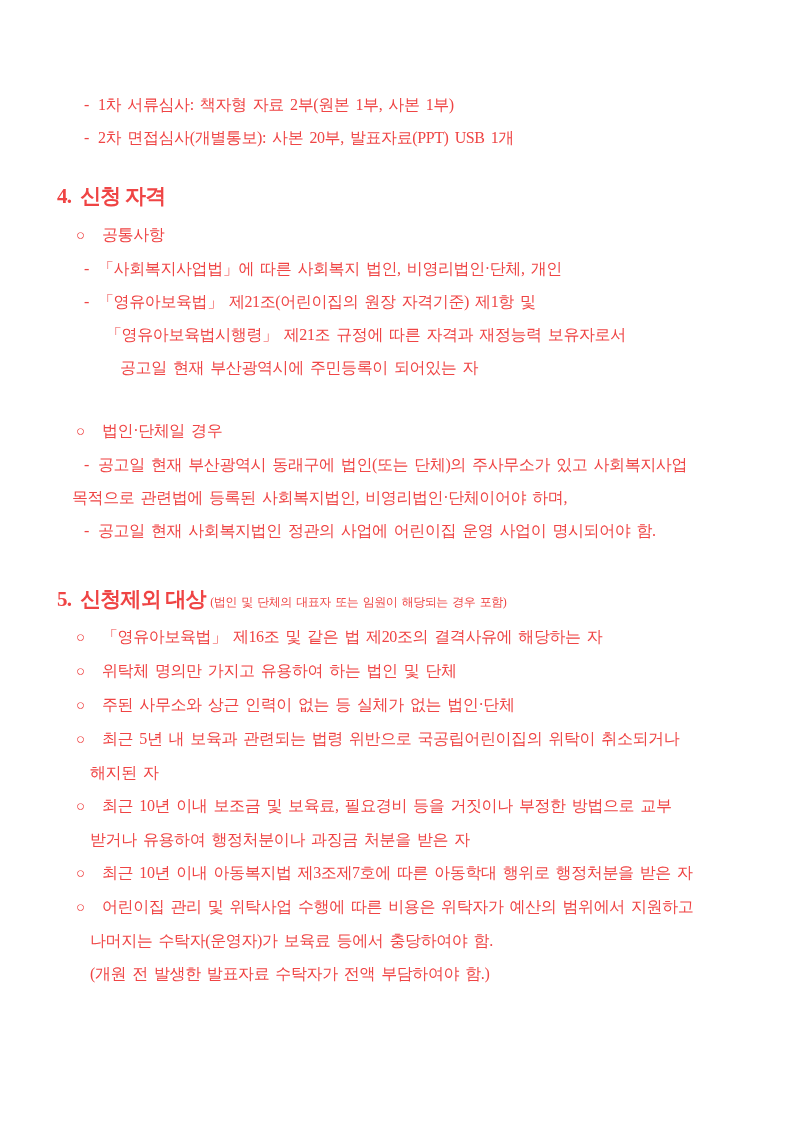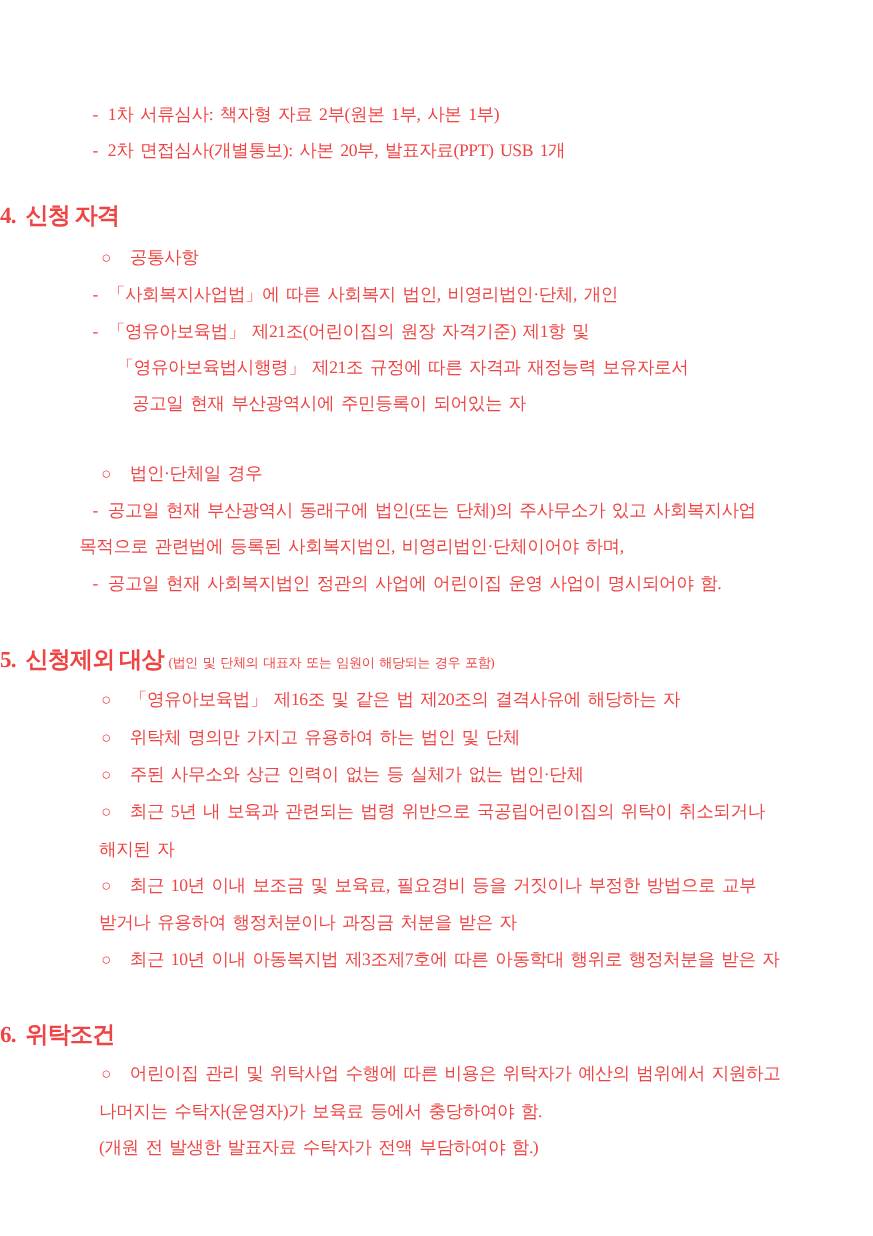--- a/index.html
+++ b/index.html
@@ -15,28 +15,29 @@
   }
   .content { padding-top: 88px; }
   .line {
     font-size: 16px;
     line-height: 33px;
     white-space: nowrap;
     letter-spacing: -0.4px;
     word-spacing: 2.5px;
   }
   .dash-line   { padding-left: 84px; }
-  .circle-line { padding-left: 92px; }
+  .circle-line { padding-left: 36px; margin-left: 40px; }
   .cont-a { padding-left: 72px; }   
   .cont-b { padding-left: 106px; }  
   .cont-c { padding-left: 120px; }  
   .cont-o { padding-left: 90px; }   
   .marker-dash   { display: inline-block; width: 14px; }
   .marker-circle { display: inline-block; width: 26px; font-size: 15px; }
   .heading {
+    padding-left: 57px;
     font-size: 21px;
     font-weight: 700;
     line-height: 32px;
     letter-spacing: -0.8px;
     white-space: nowrap;
   }
   .heading .num { margin-right: 9px; }
   .heading-note {
     font-size: 12px;
     font-weight: 400;
@@ -106,23 +107,20 @@
     </div>
     <div class="line cont-o">해지된 자</div>
     <div class="line circle-line">
       <span class="marker-circle">○</span><span>최근 10년 이내 보조금 및 보육료, 필요경비 등을 거짓이나 부정한 방법으로 교부</span>
     </div>
     <div class="line cont-o">받거나 유용하여 행정처분이나 과징금 처분을 받은 자</div>
     <div class="line circle-line">
       <span class="marker-circle">○</span><span>최근 10년 이내 아동복지법 제3조제7호에 따른 아동학대 행위로 행정처분을 받은 자</span>
     </div>
 
-    <div class="heading h6">
-      <span class="num">6.</span><span>위탁조건</span>
-    </div>
 
     <div class="line circle-line">
       <span class="marker-circle">○</span><span>어린이집 관리 및 위탁사업 수행에 따른 비용은 위탁자가 예산의 범위에서 지원하고</span>
     </div>
     <div class="line cont-o">나머지는 수탁자(운영자)가 보육료 등에서 충당하여야 함.</div>
     <div class="line cont-o">(개원 전 발생한 발표자료 수탁자가 전액 부담하여야 함.)</div>
 
   </div>
 </div>
 

